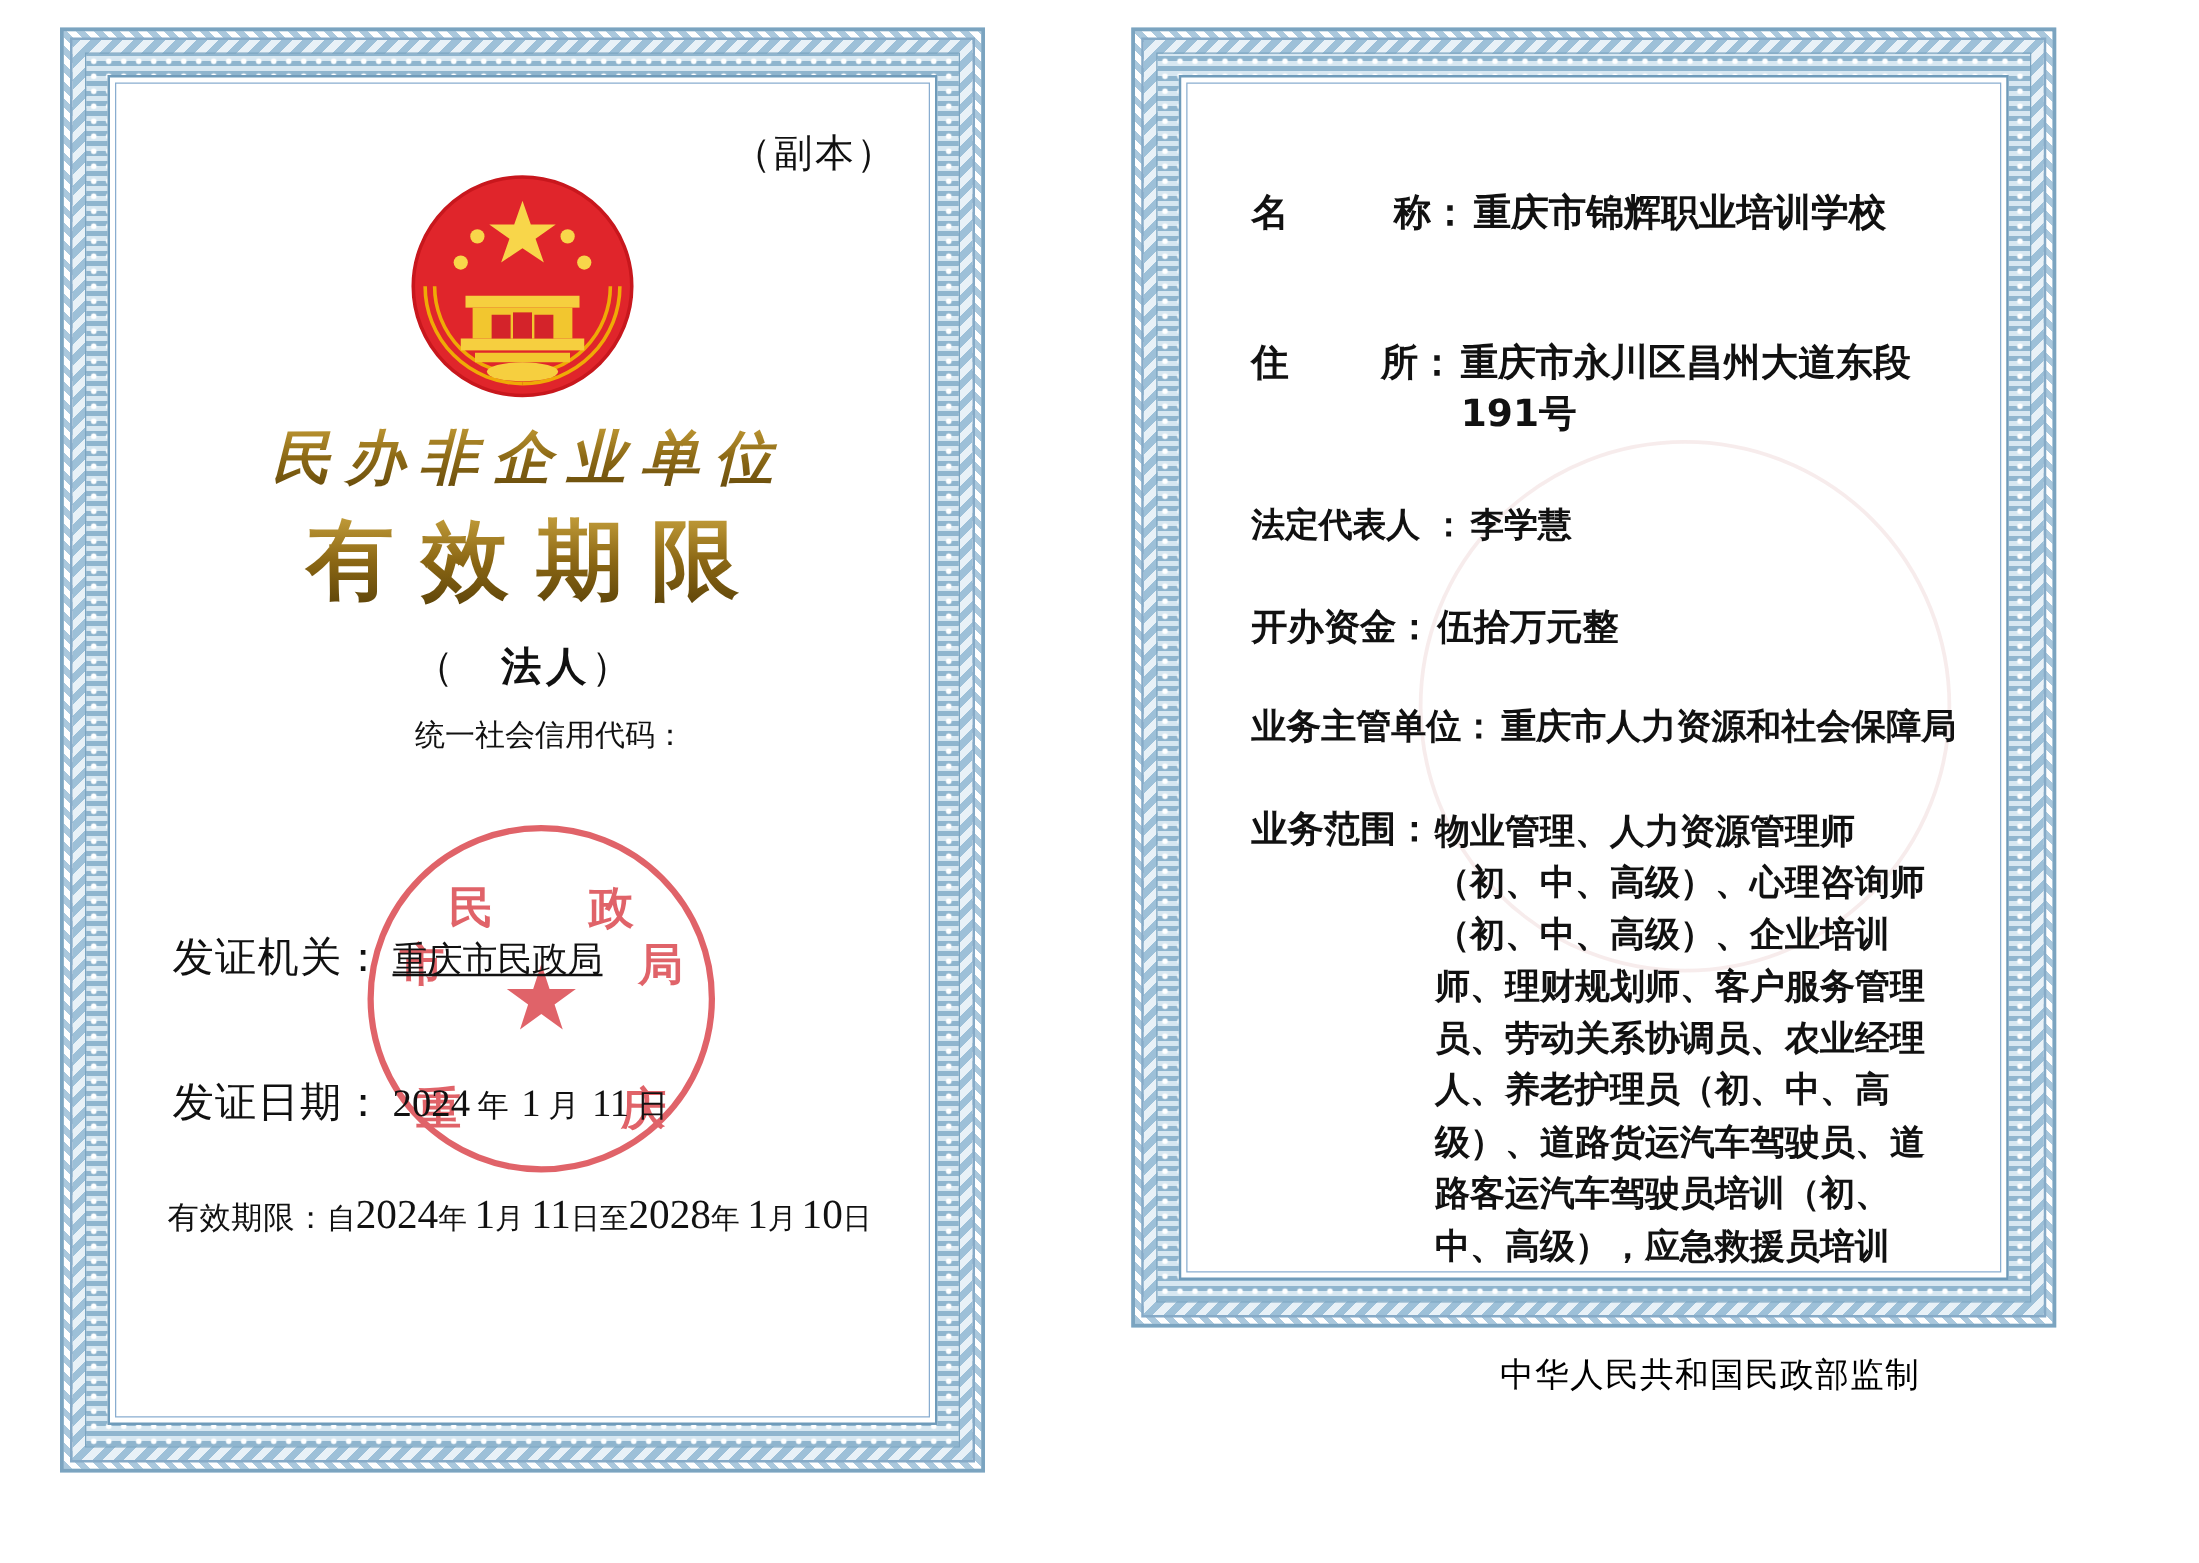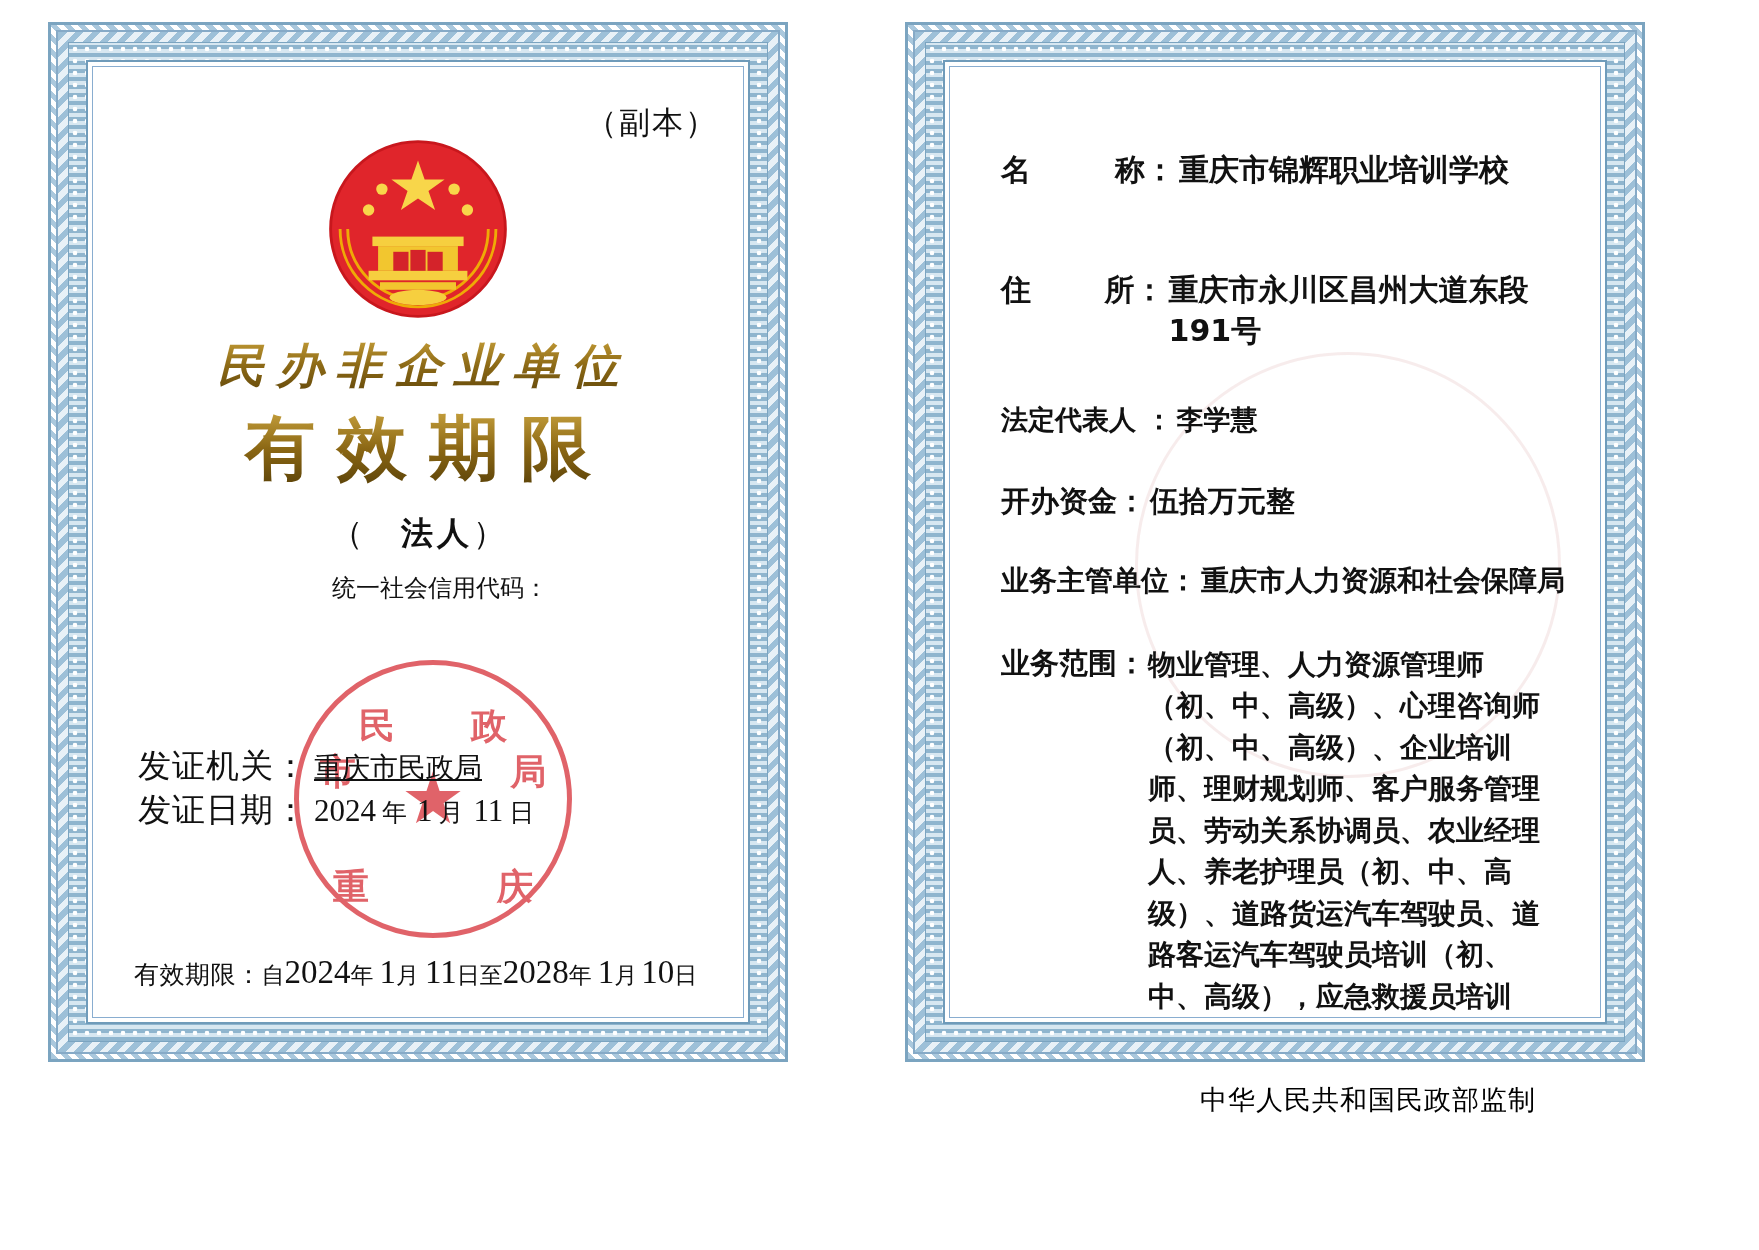--- a/index.html
+++ b/index.html
@@ -26,21 +26,21 @@
   
   .panel {
     position: absolute;
     background: #ffffff;
     box-sizing: border-box;
   }
   .panel-left {
     left: 48px;
     top: 22px;
     width: 740px;
-    height: 1040px;
+    height: 1156px;
   }
   .panel-right {
     left: 905px;
     top: 22px;
     width: 740px;
     height: 1040px;
   }
 
   
   .border-outer {
@@ -185,21 +185,21 @@
   .usci-row .f-value { font-size: 33px; letter-spacing: 0.5px; margin-left: 14px; }
 
   .oldno-row { top: 560px; left: 38px; width: 608px; justify-content: center; }
   .oldno-row .f-label { font-size: 26px; }
   .oldno-row .f-value { font-size: 30px; margin-left: 10px; }
 
   .issuer-row { top: 672px; left: 40px; }
   .issuer-row .f-label { font-size: 33px; letter-spacing: 1px; }
   .issuer-row .f-value { font-size: 28px; margin-left: 6px; text-decoration: underline; }
 
-  .issuedate-row { top: 716px; left: 40px; text-align: center; }
+  .issuedate-row { top: 788px; left: 40px; text-align: center; }
   .issuedate-row .f-label { font-size: 33px; letter-spacing: 1px; }
   .issuedate-row .f-value { font-size: 30px; margin-left: 6px; }
   .issuedate-row .num { font-size: 31px; }
   .issuedate-row .cn { font-size: 25px; }
 
   .valid-row { top: 882px; left: 36px; }
   .valid-row .f-label { font-size: 25px; letter-spacing: 0.5px; }
   .valid-row .num { font-size: 33px; }
   .valid-row .cn { font-size: 23px; }
   .valid-row .seg { white-space: nowrap; }

